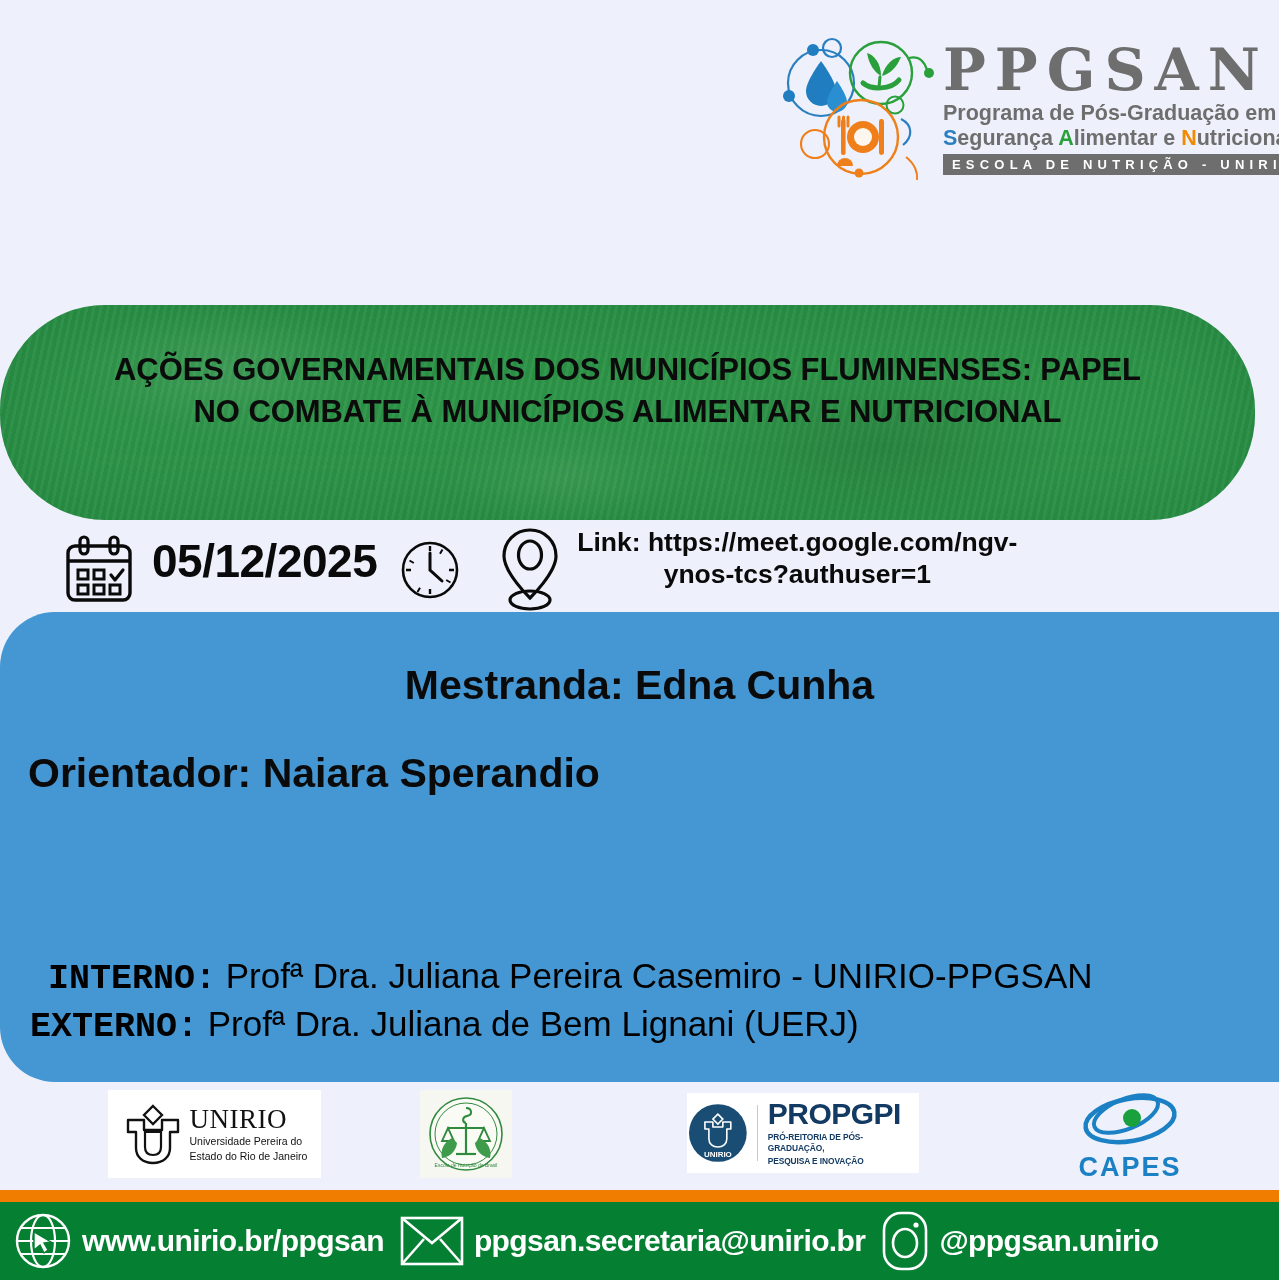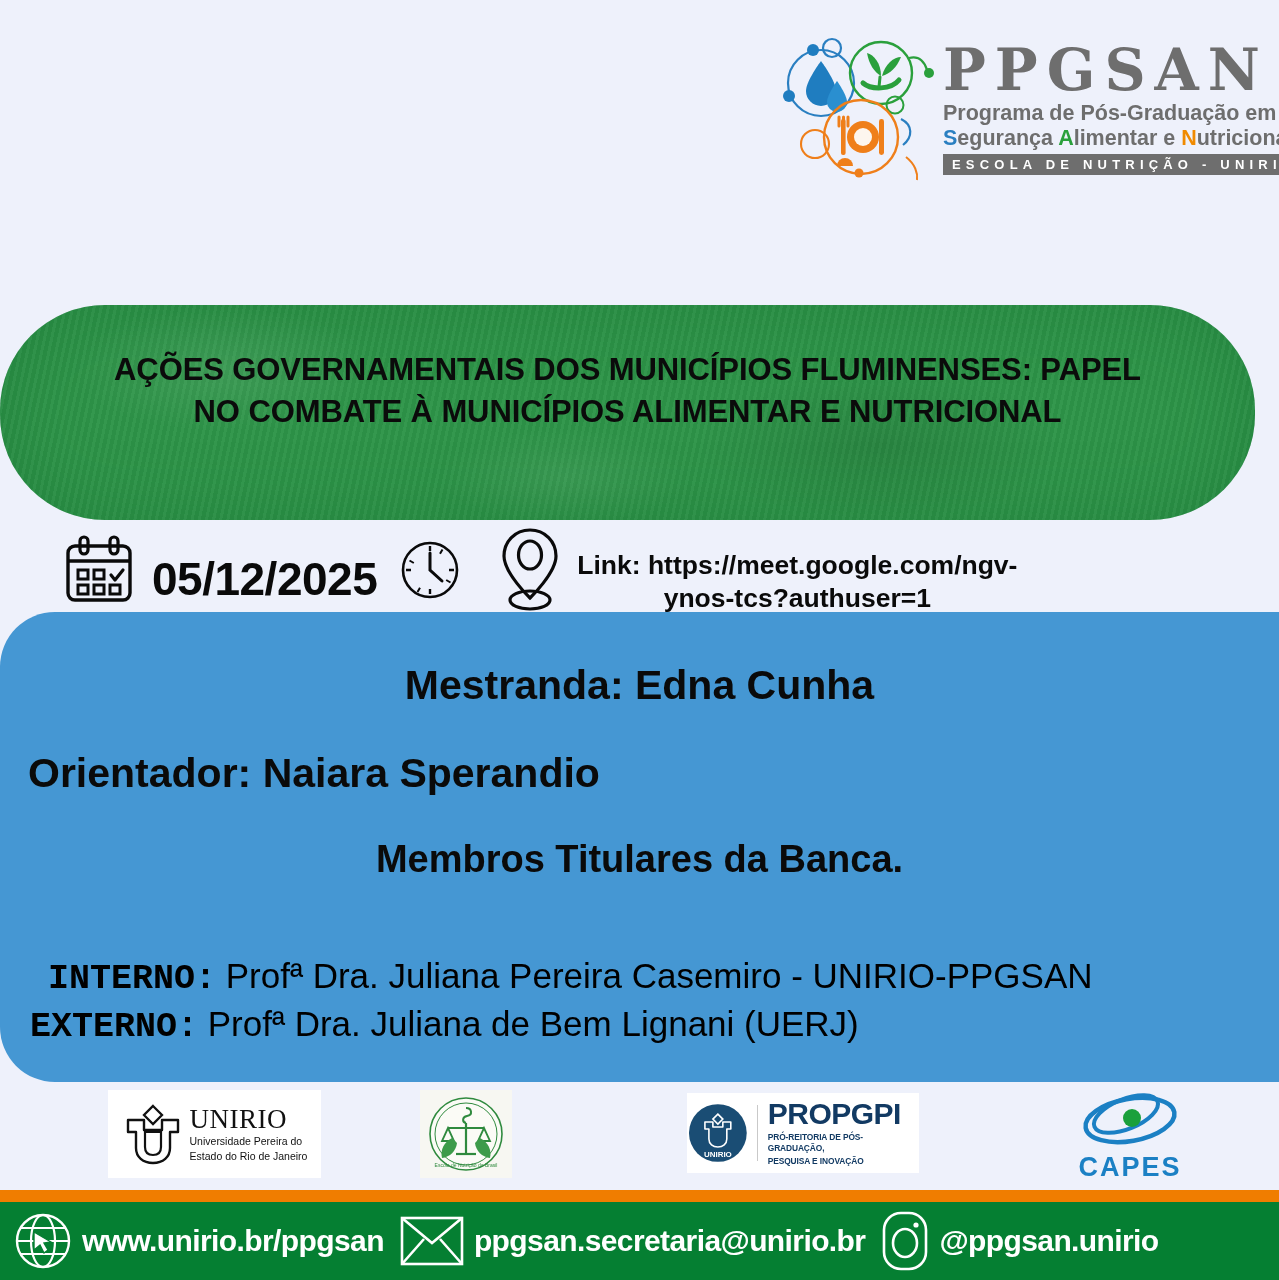--- a/index.html
+++ b/index.html
@@ -78,21 +78,21 @@
     position:relative;z-index:2;
     color:#0b0b0b;font-weight:700;font-size:31px;line-height:1.36;
     text-align:center;padding:44px 30px 0 30px;letter-spacing:-0.1px;
   }
 
   
   .info-strip{
     position:absolute;left:0;top:520px;width:1279px;height:100px;
     display:flex;align-items:center;
   }
-  .info-item{display:flex;align-items:flex-end;}
+  .info-item{display:flex;align-items:flex-start;}
   .ico{flex:0 0 auto;display:block;}
   .info-date{font-size:46px;font-weight:800;color:#0a0a0a;margin:0 0 0 18px;letter-spacing:-0.5px;}
   .info-time{font-size:46px;font-weight:800;color:#0a0a0a;margin:0 0 0 14px;letter-spacing:-0.5px;}
   .info-link{
     font-size:26.5px;font-weight:800;color:#0a0a0a;margin-left:14px;line-height:1.22;
     text-align:center;max-width:520px;
   }
 
   
   .blue-panel{
@@ -221,21 +221,20 @@
         <span>Link: https://meet.google.com/ngv-</span><br>
         <span>ynos-tcs?authuser=1</span>
       </span>
     </div>
 
   </div>
 
   <div class="blue-panel">
     <div class="b-line l-orientador">Orientador: Naiara Sperandio</div>
     <div class="b-line l-mestranda">Mestranda: Edna Cunha</div>
-    <div class="b-line l-membros">Membros Titulares da Banca.</div>
     <div class="l-interno">
       <b>INTERNO:</b>
       <span>Profª Dra. Juliana Pereira Casemiro - UNIRIO-PPGSAN</span>
     </div>
     <div class="l-externo">
       <b>EXTERNO:</b>
       <span>Profª Dra. Juliana de Bem Lignani (UERJ)</span>
     </div>
   </div>
 

